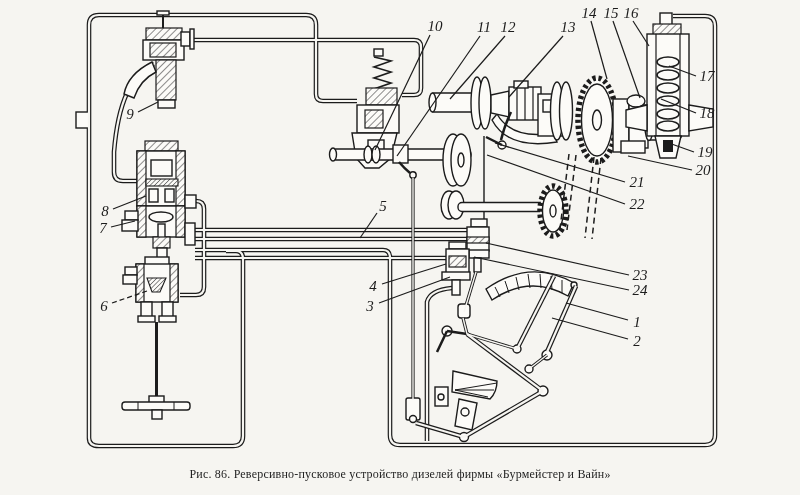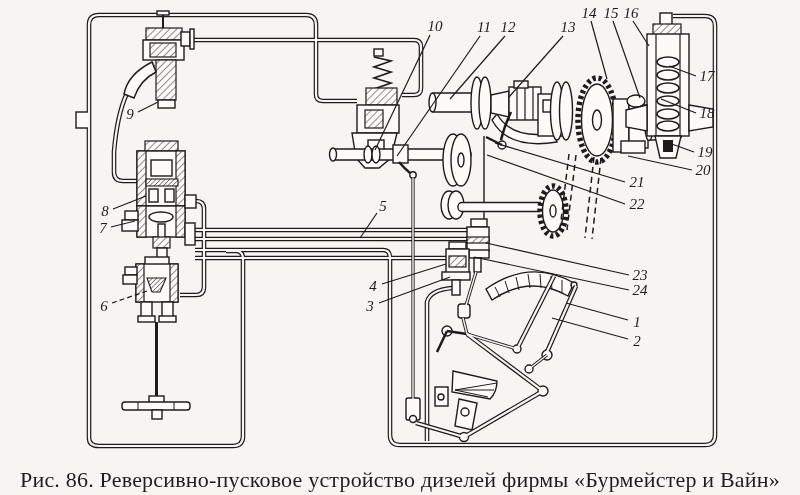--- a/index.html
+++ b/index.html
@@ -17,21 +17,21 @@
   .ln{fill:none;stroke:var(--ink);}
   .hatch{fill:url(#hatchP);stroke:var(--ink);stroke-width:1.2;}
   .hatchD{fill:url(#hatchQ);stroke:var(--ink);stroke-width:1.1;}
   .coil{fill:none;stroke:var(--ink);stroke-width:1.6;}
   .dash{fill:none;stroke:var(--ink);stroke-width:1.5;stroke-dasharray:6 4;}
   .gear-rim{fill:var(--part);stroke:var(--ink);stroke-width:5.5;stroke-dasharray:3.2 2.8;}
   .leader{stroke:var(--ink);stroke-width:1.2;}
   .leader-dashed{stroke-dasharray:5 3;}
   .callout-num{font:italic 15px "Liberation Serif",serif;fill:var(--ink);text-anchor:middle;}
   .caption{position:absolute;left:0;right:0;top:467px;text-align:center;
-           font-size:22px;color:#1e1e1e;letter-spacing:.2px;}
+           font-size:12px;color:#1e1e1e;letter-spacing:.2px;}
 </style>
 </head>
 <body>
 
 <div class="stage">
 <svg width="800" height="495" viewBox="0 0 800 495">
   <defs>
     <pattern id="hatchP" width="5" height="5" patternUnits="userSpaceOnUse" patternTransform="rotate(45)">
       <rect width="5" height="5" fill="#fcfbf8"></rect>
       <line x1="0" y1="0" x2="0" y2="5" stroke="#1c1c1c" stroke-width="1"></line>

